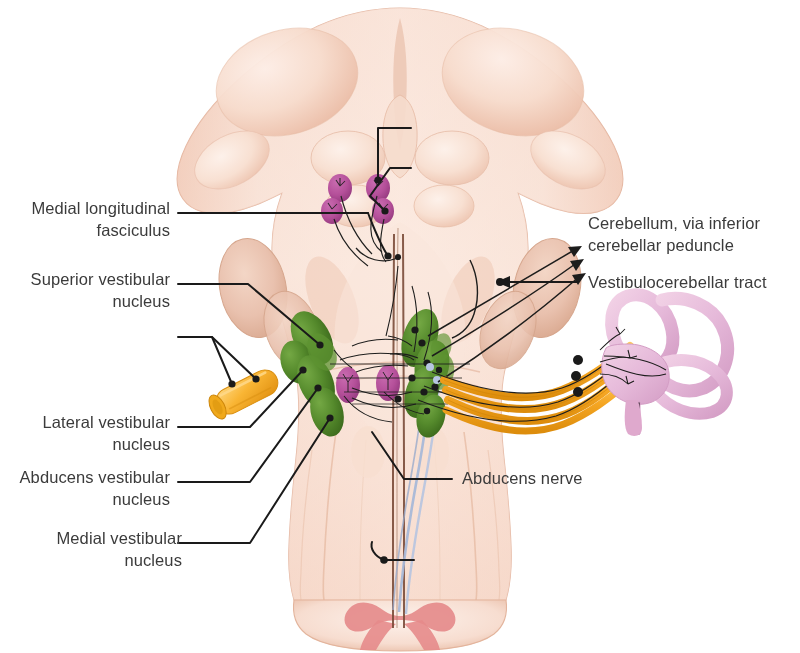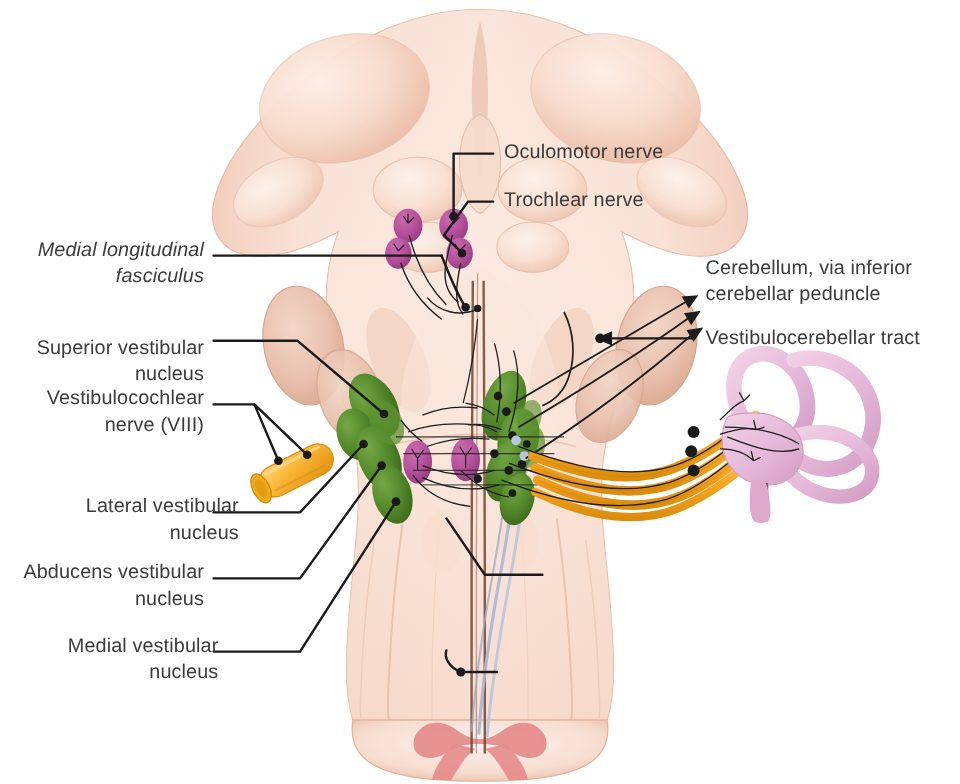--- a/index.html
+++ b/index.html
@@ -436,42 +436,39 @@
       <circle cx="385" cy="211" r="3.6"></circle>
       <circle cx="500" cy="282" r="4"></circle>
       <circle cx="384" cy="560" r="3.8"></circle>
     </g>
 
     <g fill="#1a1a1a">
       <polygon points="496,282 510,276 510,288"></polygon>
     </g>
   </svg>
 
-  <div class="lbl lbl-right-align" style="left:0; top:198px; width:170px;font-style:italic;">Medial longitudinal
+  <div class="lbl lbl-right-align" style="left:0; top:198px; width:170px;">Medial longitudinal
 fasciculus</div>
 
-  <div class="lbl lbl-right-align" style="left:0; top:280px; width:170px;">Superior vestibular
+  <div class="lbl lbl-right-align" style="left:0; top:269px; width:170px;">Superior vestibular
 nucleus</div>
 
-  <div class="lbl lbl-right-align" style="left:0; top:322px; width:170px;">Vestibulocochlear
-nerve (VIII)</div>
-
-  <div class="lbl lbl-right-align" style="left:0; top:412px; width:170px;padding-left:29px;">Lateral vestibular
+
+  <div class="lbl lbl-right-align" style="left:0; top:412px; width:170px;">Lateral vestibular
 nucleus</div>
 
   <div class="lbl lbl-right-align" style="left:0; top:467px; width:170px;">Abducens vestibular
 nucleus</div>
 
   <div class="lbl lbl-right-align" style="left:12px; top:528px; width:170px;">Medial vestibular
 nucleus</div>
 
-  <div class="lbl lbl-left-align" style="left:420px; top:117px; width:320px;">Oculomotor nerve</div>
-
-  <div class="lbl lbl-left-align" style="left:420px; top:157px; width:320px;">Trochlear nerve</div>
+
 
   <div class="lbl lbl-left-align" style="left:588px; top:213px; width:215px;">Cerebellum, via inferior
 cerebellar peduncle</div>
 
   <div class="lbl lbl-left-align" style="left:588px; top:272px; width:215px;">Vestibulocerebellar tract</div>
 
+  <div class="lbl lbl-left-align" style="left:462px; top:468px; width:300px;">Abducens nerve</div>
 
 
 </div>
 
 </body></html>

